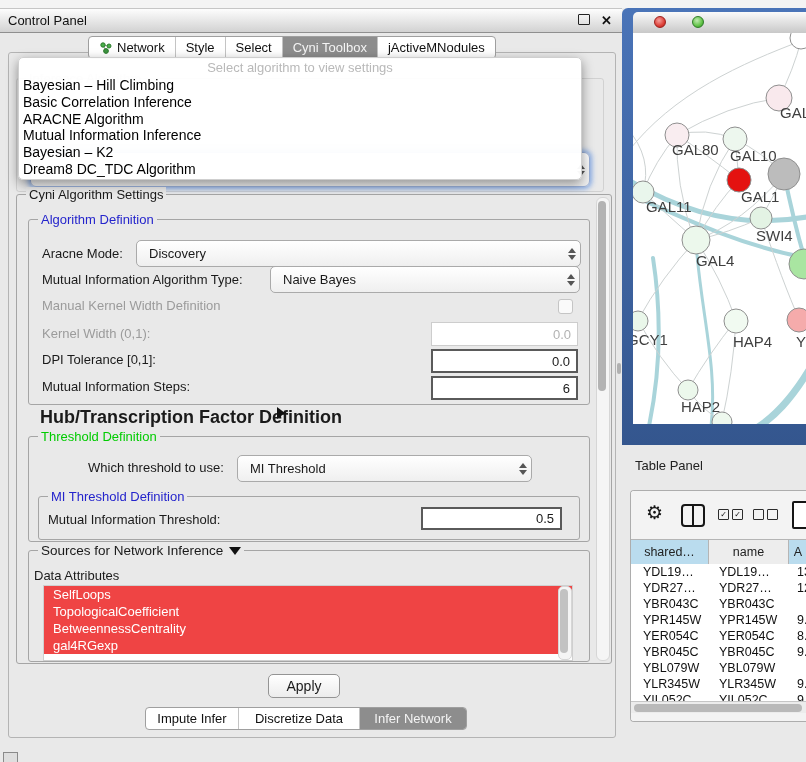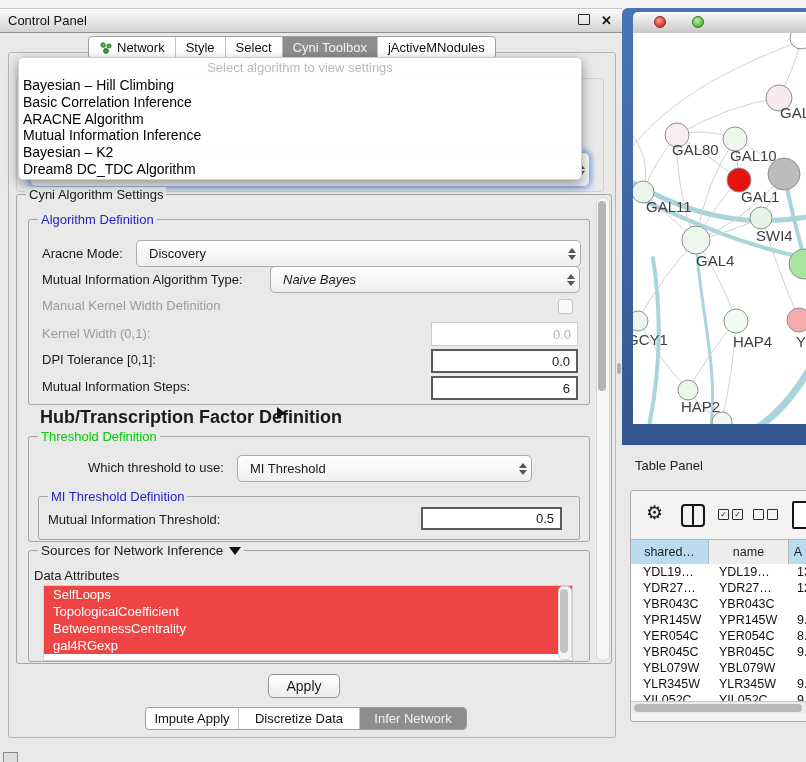--- a/index.html
+++ b/index.html
@@ -156,21 +156,21 @@
     <span class="abs rowlabel b" style="left:42px;top:238px;">Aracne Mode:</span>
     <div class="abs combo" style="left:136px;top:232px;width:443px;height:25px;">
       <span class="val">Discovery</span>
       <span class="spinner">
           <span class="tri-up"></span>
           <span class="tri-dn"></span>
         </span>
     </div>
 
     <span class="abs rowlabel b" style="left:42px;top:264px;">Mutual Information Algorithm Type:</span>
-    <div class="abs combo" style="left:270px;top:258px;width:308px;height:25px;font-style:italic;">
+    <div class="abs combo" style="left:270px;top:258px;width:308px;height:25px;">
       <span class="val">Naive Bayes</span>
       <span class="spinner">
           <span class="tri-up"></span>
           <span class="tri-dn"></span>
         </span>
     </div>
 
     <span class="abs rowlabel b disabledtxt" style="left:42px;top:290px;">Manual Kernel Width Definition</span>
     <span class="abs checkbox" style="left:558px;top:291px;width:13px;height:13px;"></span>
 
@@ -213,21 +213,21 @@
         <div class="attr-item sel">gal4RGexp</div>
       </div>
     <div class="abs vscroll" style="left:558px;top:578px;width:12px;height:72px;border-radius:5px;">
       <div class="vthumb abs" style="left:1px;top:2px;width:8px;height:64px;background:#c2c2c2;"></div>
     </div>
 
     <div id="apply-btn" class="abs">Apply</div>
 
     <div id="bottom-tabs" class="abs">
       <div class="tabseg" style="width:72px;">
-          <span>Impute Apply</span>
+          <span>Impute Infer</span>
         </div>
       <div class="tabseg" style="width:100px;">
           <span>Discretize Data</span>
         </div>
       <div class="tabseg active" style="width:86px;">
           <span>Infer Network</span>
         </div>
     </div>
 
     <div id="mini-float" class="abs"></div>

